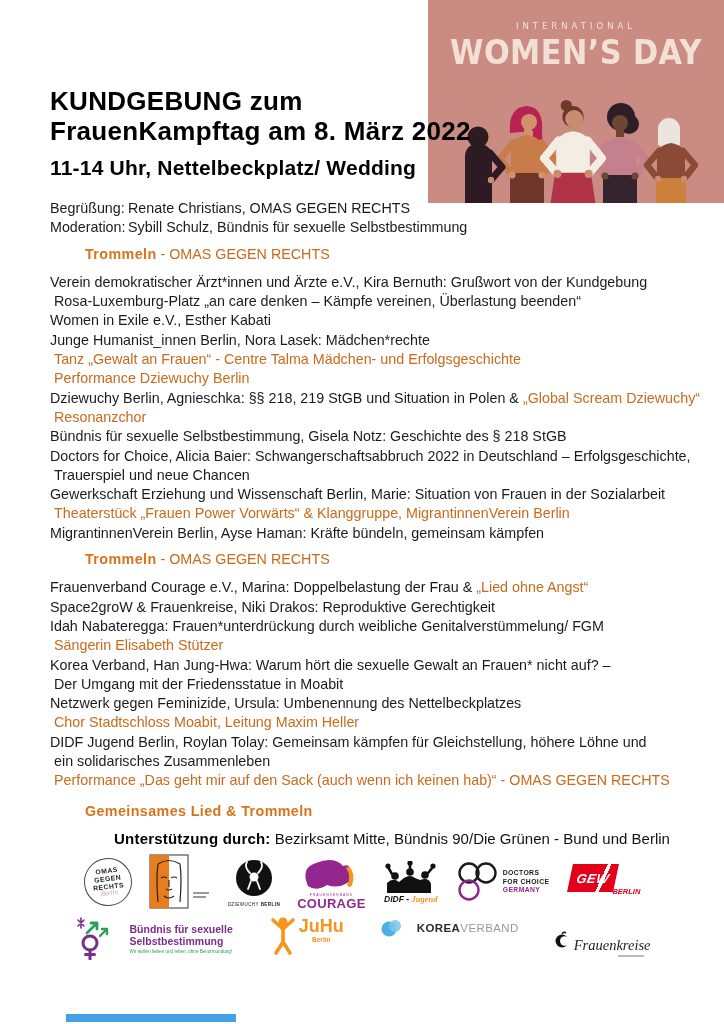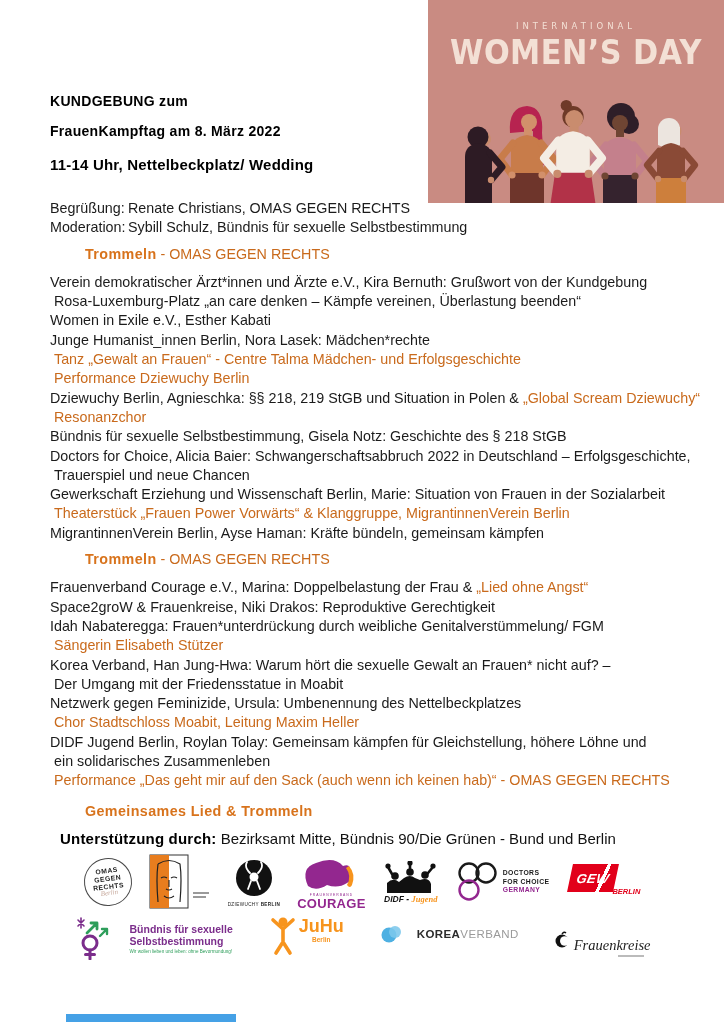--- a/index.html
+++ b/index.html
@@ -6,37 +6,37 @@
   .page{position:relative;width:724px;height:1024px;background:#ffffff;overflow:hidden;
         font-family:"Liberation Sans",sans-serif;color:#1b1b1b;margin:0 auto;}
 
   
   .banner{position:absolute;left:428px;top:0;width:296px;height:203px;}
   .banner svg{display:block;}
   .bt1{font-family:"DejaVu Sans",sans-serif;font-size:8.5px;letter-spacing:4px;fill:#f3e0d5;}
   .bt2{font-family:"DejaVu Sans",sans-serif;font-size:33px;font-weight:bold;letter-spacing:.5px;fill:#f3e0d5;}
 
   .title-block{position:absolute;left:50px;top:86px;}
-  .title-line{font-size:14px;font-weight:bold;letter-spacing:.3px;line-height:30px;color:#000;}
-  .subtitle{font-size:15px;font-weight:bold;letter-spacing:.2px;margin-top:10px;color:#000;}
+  .title-line{font-size:26px;font-weight:bold;letter-spacing:.3px;line-height:30px;color:#000;}
+  .subtitle{font-size:21px;font-weight:bold;letter-spacing:.2px;margin-top:10px;color:#000;}
 
   
   .program{position:absolute;left:0;top:199px;width:724px;}
   .prog-line{font-size:14.3px;line-height:19.3px;padding-left:50px;white-space:nowrap;color:#1b1b1b;}
   .prog-line.i1{padding-left:54px;}
   .prog-heading{font-size:14.3px;line-height:19.3px;padding-left:85px;margin:7px 0 9px;color:#c96a1c;white-space:nowrap;}
   .prog-heading .seg.b{font-weight:bold;letter-spacing:.4px;color:#d8731c;}
   .prog-final{margin-top:11px;margin-bottom:0;}
   .prog-final .seg{font-weight:bold;letter-spacing:.4px;color:#d8731c;}
   .seg.o{color:#c96a1c;}
   .intro-label{display:inline-block;width:78px;}
 
   
   .footer-line{position:absolute;left:0;top:830px;width:724px;box-sizing:border-box;padding-left:60px;
-               font-size:15px;white-space:nowrap;color:#111;}
+               text-align:center;font-size:15px;white-space:nowrap;color:#111;}
   .footer-line .b{font-weight:900;letter-spacing:.2px;color:#000;}
 
   .logos-row{position:absolute;left:30px;width:664px;display:flex;justify-content:center;}
   .row1{top:854px;gap:17px;align-items:center;}
   .row2{top:916px;gap:36px;align-items:flex-start;}
   .logo{display:flex;flex-direction:column;align-items:center;}
 
   
   .omas-circle{width:46px;height:46px;border:1.6px solid #4a4a4a;border-radius:50%;display:flex;flex-direction:column;
                align-items:center;justify-content:center;transform:rotate(-7deg);background:#fff;}
@@ -69,21 +69,21 @@
   
   .buend{flex-direction:row !important;align-items:center;gap:20px;}
   .buend-txt .l{font-size:10.5px;font-weight:900;line-height:12.5px;color:#7b2d8b;}
   .buend-sub{font-size:4.6px;color:#2e9e5b;margin-top:1px;white-space:nowrap;}
   
   .juhu{flex-direction:row !important;align-items:flex-start;gap:2px;}
   .juhu-txt{display:flex;flex-direction:column;align-items:center;}
   .juhu-label{font-size:18px;font-weight:900;color:#f7941d;line-height:20px;}
   .juhu-sub{font-size:6.5px;font-weight:bold;color:#f7941d;}
   
-  .korea{flex-direction:row !important;align-items:center;gap:13px;margin-top:8px;}
+  .korea{flex-direction:row !important;align-items:center;gap:13px;margin-top:2px;}
   .korea-txt{font-size:11.5px;letter-spacing:.4px;white-space:nowrap;}
   .korea-txt .k1{font-weight:900;color:#2b2b2b;}
   .korea-txt .k2{font-weight:400;color:#9a9a9a;}
   
   .frk{flex-direction:row !important;align-items:center;gap:4px;margin-top:6px;}
   .frk-txt{font-family:"Liberation Serif",serif;font-style:italic;font-size:14.5px;color:#222;line-height:15px;margin-top:16px;}
   .frk-sub{width:26px;height:2px;background:#bbb;margin-top:2px;}
   .gray-bar{background:#9a9a9a;}
 
   .blue-bar{position:absolute;left:66px;top:1014px;width:170px;height:8px;background:#45a1e6;}

